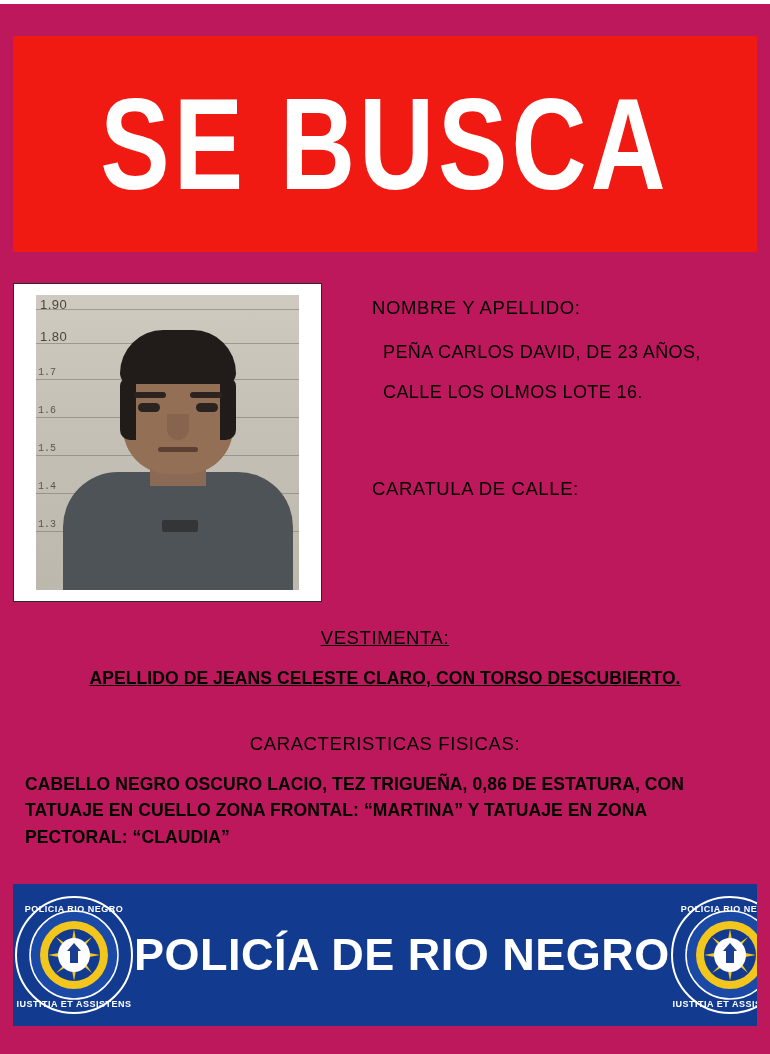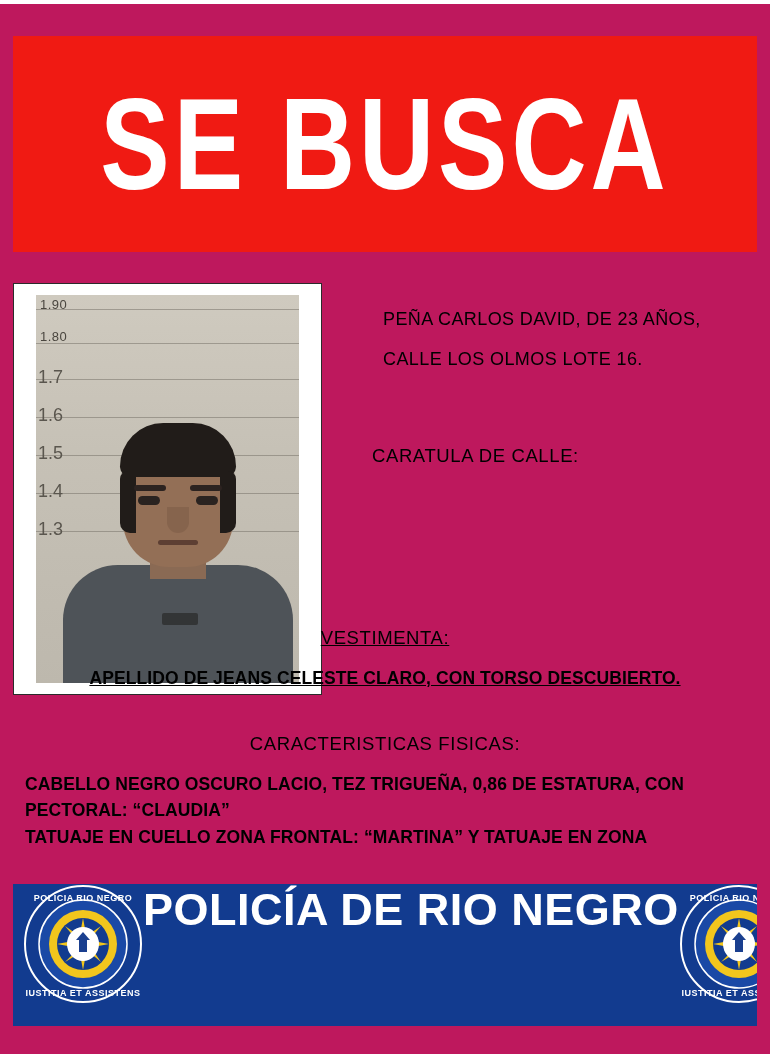--- a/index.html
+++ b/index.html
@@ -48,21 +48,21 @@
     transform: scaleY(1.25);
     transform-origin: center center;
   }
 
   
   .photo-frame {
     position: absolute;
     left: 13px;
     top: 279px;
     width: 309px;
-    height: 412px;
+    height: 319px;
     border: 1px solid #2b2b2b;
     box-sizing: border-box;
     background: #ffffff;
     padding: 11px 22px;
   }
   .photo {
     position: relative;
     width: 100%;
     height: 100%;
     overflow: hidden;
@@ -80,22 +80,22 @@
     position: absolute;
     left: 4px;
     font-family: "Liberation Sans", sans-serif;
     font-size: 13px;
     color: #4a463f;
     letter-spacing: 0.5px;
   }
   .wall-mark {
     position: absolute;
     left: 2px;
-    font-family: Liberation Sans, sans-serif;
-    font-size: 18px;
+    font-family: Liberation Mono, monospace;
+    font-size: 10px;
     color: #5a564e;
   }
   
   .person {
     position: absolute;
     left: 50%;
     bottom: 0;
     width: 230px;
     margin-left: -105px;
     height: 250px;
@@ -268,23 +268,23 @@
 
   
   .footer {
     position: absolute;
     left: 13px;
     top: 880px;
     width: 744px;
     height: 142px;
     background: #123b8f;
     display: flex;
-    align-items: flex-start;
+    align-items: center;
     justify-content: space-between;
-    padding: 0 10px;
+    padding: 0 1px;
     box-sizing: border-box;
     overflow: hidden;
   }
   .footer-title {
     color: #ffffff;
     font-family: "Liberation Sans", sans-serif;
     font-weight: bold;
     font-size: 45px;
     letter-spacing: 0.5px;
     white-space: nowrap;
@@ -345,36 +345,37 @@
         <div class="eye-l"></div>
         <div class="eye-r"></div>
         <div class="nose"></div>
         <div class="mouth"></div>
         <div class="tattoo"></div>
       </div>
     </div>
   </div>
 
   <div class="info">
+    <p class="label">NOMBRE Y APELLIDO:</p>
     <p class="info-line">PEÑA CARLOS DAVID, DE 23 AÑOS,</p>
     <p class="info-line">CALLE LOS OLMOS LOTE 16.</p>
 
     <p class="label caratula-label">CARATULA DE CALLE:</p>
   </div>
 
   <div class="section" id="vestimenta">
     <p class="section-title">VESTIMENTA:</p>
     <p class="section-body">APELLIDO DE JEANS CELESTE CLARO, CON TORSO DESCUBIERTO.</p>
   </div>
 
   <div class="section" id="caracteristicas">
     <p class="section-title">CARACTERISTICAS FISICAS:</p>
     <p class="section-body">CABELLO NEGRO OSCURO LACIO, TEZ TRIGUEÑA, 0,86 DE ESTATURA, CON</p>
+    <p class="section-body">TATUAJE EN CUELLO ZONA FRONTAL: “MARTINA” Y TATUAJE EN ZONA</p>
     <p class="section-body">PECTORAL: “CLAUDIA”</p>
-    <p class="section-body">TATUAJE EN CUELLO ZONA FRONTAL: “MARTINA” Y TATUAJE EN ZONA</p>
   </div>
 
   <div class="footer">
     <div class="crest">
       <svg viewBox="0 0 120 120" width="120" height="120" aria-hidden="true">
         <circle cx="60" cy="60" r="58" fill="#123b8f" stroke="#ffffff" stroke-width="2"></circle>
         <circle cx="60" cy="60" r="44" fill="#1a49a6" stroke="#ffffff" stroke-width="1.5"></circle>
         <g fill="#f2c61d">
           <circle cx="60" cy="60" r="34"></circle>
         </g>

